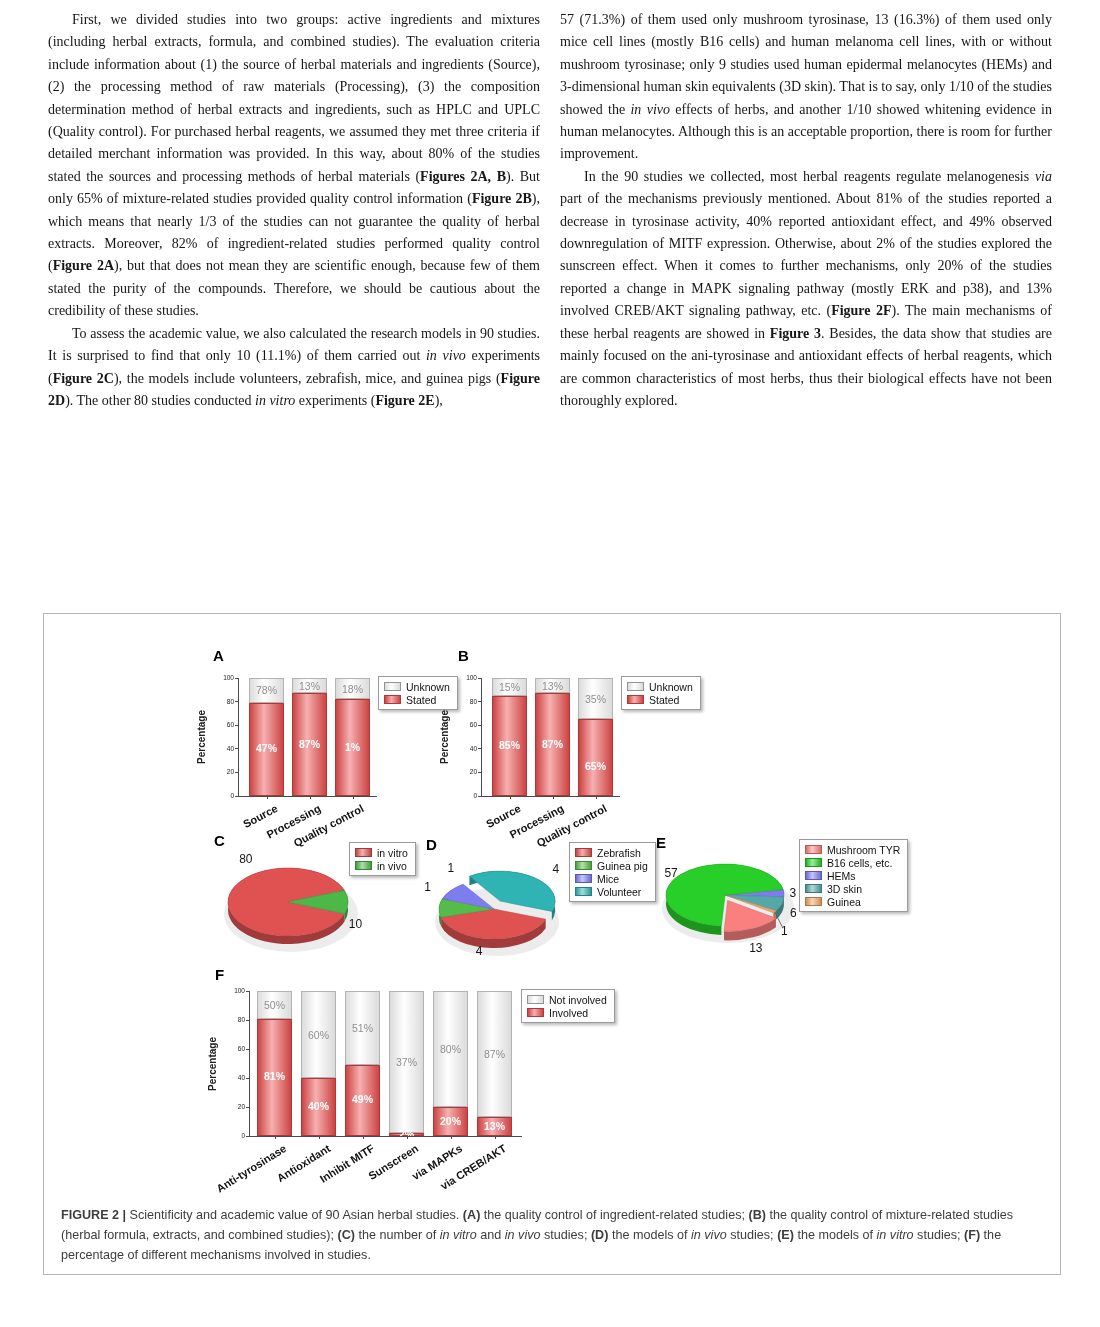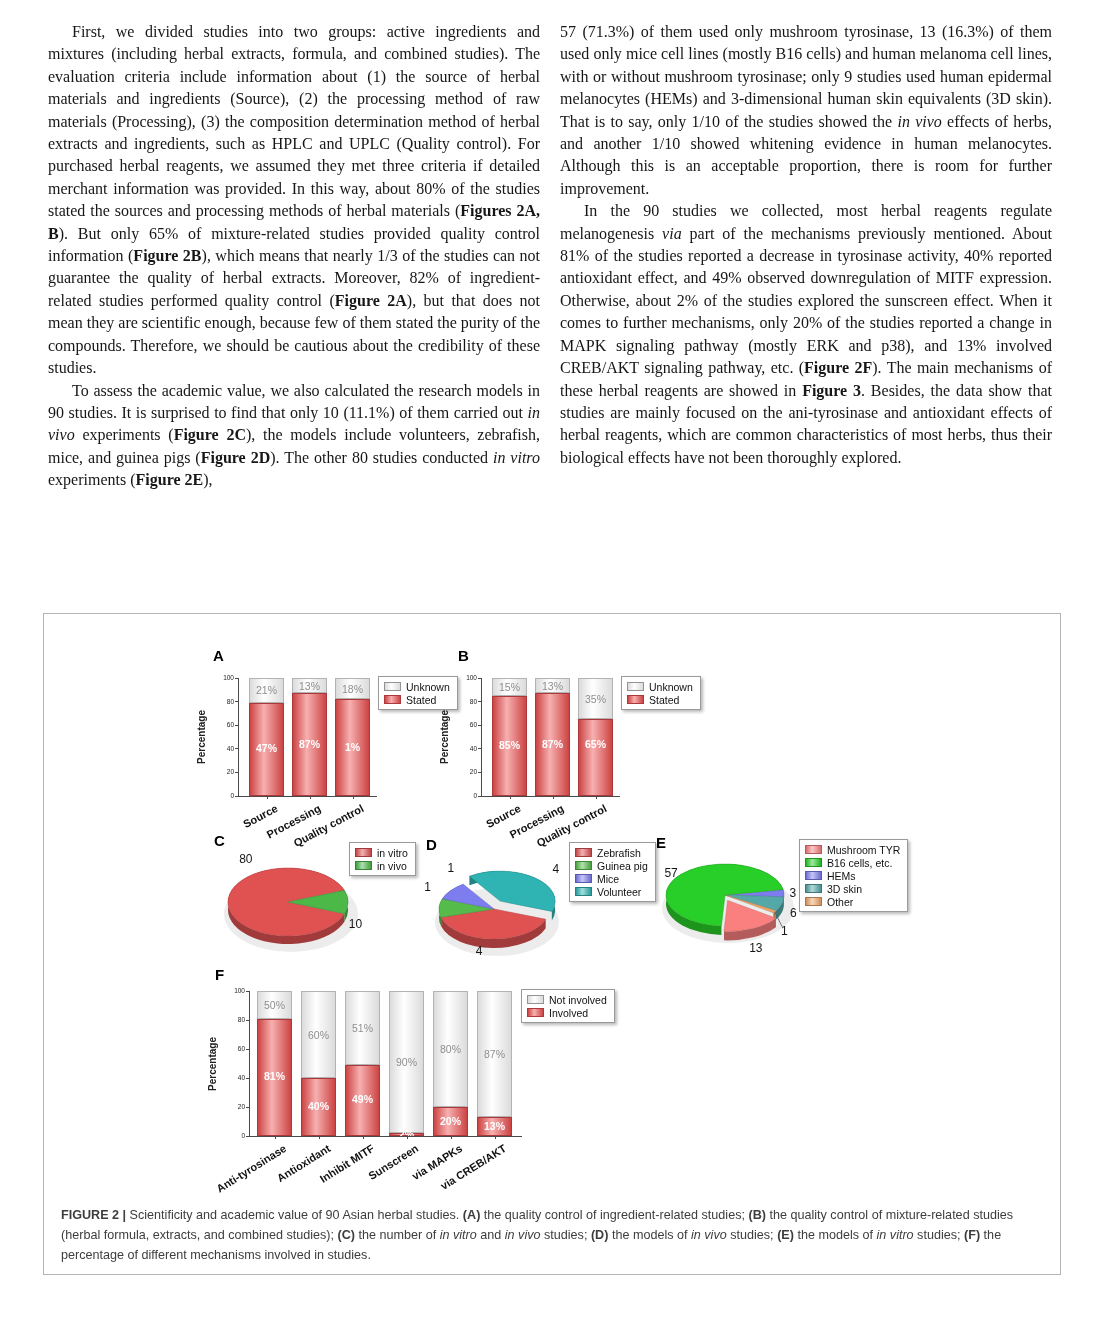--- a/index.html
+++ b/index.html
@@ -1,18 +1,18 @@
 <!DOCTYPE html>
 <html><head>
 <meta charset="utf-8">
 <style>
   html,body{margin:0;padding:0;}
   body{width:1100px;height:1327px;background:#ffffff;position:relative;
        font-family:"Liberation Serif",serif;color:#161616;}
-  .textcol{position:absolute;top:21px;width:492px;font-size:16px;line-height:22.4px;
+  .textcol{position:absolute;top:9px;width:492px;font-size:14px;line-height:22.4px;
            text-align:justify;}
   #col-left{left:48px;} #col-right{left:560px;}
   .para{margin:0;}
   .para.indent{text-indent:24px;}
   .b{font-weight:bold;} .i{font-style:italic;}
 
   .figure-box{position:absolute;left:43px;top:613px;width:1016px;height:660px;
               border:1px solid #b5b5b5;background:#fff;}
   .panel-label{position:absolute;font-family:"Liberation Sans",sans-serif;
                font-weight:bold;font-size:15px;color:#000;}
@@ -76,21 +76,21 @@
         <span class="ymark" style="top: 70.3px;"></span>
         <span class="ytick" style="top: 43.2px;">60</span>
         <span class="ymark" style="top: 46.7px;"></span>
         <span class="ytick" style="top: 19.6px;">80</span>
         <span class="ymark" style="top: 23.1px;"></span>
         <span class="ytick" style="top: -4px;">100</span>
         <span class="ymark" style="top: -0.5px;"></span>
         <div class="bar" style="left: 10px; width: 35px; height: 118px;">
           <div class="seg" style="height: 24.78px; background: linear-gradient(90deg, rgb(219, 219, 219) 0%, rgb(255, 255, 255) 42%, rgb(219, 219, 219) 100%); border: 1px solid rgb(179, 179, 179);"></div>
           <div class="seg" style="height: 93.22px; background: linear-gradient(90deg, rgb(205, 68, 68) 0%, rgb(247, 176, 176) 42%, rgb(205, 68, 68) 100%); border: 1px solid rgb(171, 57, 57);"></div>
-          <span class="blab gray" style="top: 6.39px;">21%</span>
+          <span class="blab gray" style="top: 6.39px;">78%</span>
           <span class="blab white" style="bottom: 41.61px;">47%</span>
         </div>
         <span class="xmark" style="left: 27.5px; top: 118px;"></span>
         <span class="cat" style="left: 35.2px; top: 124px; transform: translateX(-100%) rotate(-28deg);">Source</span>
         <div class="bar" style="left: 53px; width: 35px; height: 118px;">
           <div class="seg" style="height: 15.34px; background: linear-gradient(90deg, rgb(219, 219, 219) 0%, rgb(255, 255, 255) 42%, rgb(219, 219, 219) 100%); border: 1px solid rgb(179, 179, 179);"></div>
           <div class="seg" style="height: 102.66px; background: linear-gradient(90deg, rgb(205, 68, 68) 0%, rgb(247, 176, 176) 42%, rgb(205, 68, 68) 100%); border: 1px solid rgb(171, 57, 57);"></div>
           <span class="blab gray" style="top: 1.67px;">13%</span>
           <span class="blab white" style="bottom: 46.33px;">87%</span>
         </div>
@@ -144,21 +144,21 @@
           <div class="seg" style="height: 102.66px; background: linear-gradient(90deg, rgb(205, 68, 68) 0%, rgb(247, 176, 176) 42%, rgb(205, 68, 68) 100%); border: 1px solid rgb(171, 57, 57);"></div>
           <span class="blab gray" style="top: 1.67px;">13%</span>
           <span class="blab white" style="bottom: 46.33px;">87%</span>
         </div>
         <span class="xmark" style="left: 70.5px; top: 118px;"></span>
         <span class="cat" style="left: 78.2px; top: 124px; transform: translateX(-100%) rotate(-28deg);">Processing</span>
         <div class="bar" style="left: 96px; width: 35px; height: 118px;">
           <div class="seg" style="height: 41.3px; background: linear-gradient(90deg, rgb(219, 219, 219) 0%, rgb(255, 255, 255) 42%, rgb(219, 219, 219) 100%); border: 1px solid rgb(179, 179, 179);"></div>
           <div class="seg" style="height: 76.7px; background: linear-gradient(90deg, rgb(205, 68, 68) 0%, rgb(247, 176, 176) 42%, rgb(205, 68, 68) 100%); border: 1px solid rgb(171, 57, 57);"></div>
           <span class="blab gray" style="top: 14.65px;">35%</span>
-          <span class="blab white" style="bottom: 46px;">65%</span>
+          <span class="blab white" style="bottom: 24px;">65%</span>
         </div>
         <span class="xmark" style="left: 113.5px; top: 118px;"></span>
         <span class="cat" style="left: 121.2px; top: 124px; transform: translateX(-100%) rotate(-28deg);">Quality control</span>
       </div>
       <div class="legend" style="left: 577px; top: 62px;">
         <div class="lrow">
           <span class="lsw" style="background: linear-gradient(90deg, rgb(219, 219, 219) 0%, rgb(255, 255, 255) 42%, rgb(219, 219, 219) 100%); border-color: rgb(147, 147, 147);"></span>
           <span class="ltx">Unknown</span>
         </div>
         <div class="lrow">
@@ -255,21 +255,21 @@
         <div class="lrow">
           <span class="lsw" style="background: linear-gradient(90deg, rgb(108, 108, 206) 0%, rgb(197, 197, 248) 42%, rgb(108, 108, 206) 100%); border-color: rgb(90, 90, 173);"></span>
           <span class="ltx">HEMs</span>
         </div>
         <div class="lrow">
           <span class="lsw" style="background: linear-gradient(90deg, rgb(73, 144, 144) 0%, rgb(179, 216, 216) 42%, rgb(73, 144, 144) 100%); border-color: rgb(61, 121, 121);"></span>
           <span class="ltx">3D skin</span>
         </div>
         <div class="lrow">
           <span class="lsw" style="background: linear-gradient(90deg, rgb(206, 142, 89) 0%, rgb(248, 215, 187) 42%, rgb(206, 142, 89) 100%); border-color: rgb(172, 119, 75);"></span>
-          <span class="ltx">Other</span>
+          <span class="ltx">Guinea</span>
         </div>
       </div>
     </div>
   <div>
       <div class="plot" style="left: 205px; top: 377px; width: 272px; height: 145px;">
         <span class="ylab">Percentage</span>
         <span class="ytick" style="top: 141px;">0</span>
         <span class="ymark" style="top: 144.5px;"></span>
         <span class="ytick" style="top: 112px;">20</span>
         <span class="ymark" style="top: 115.5px;"></span>
@@ -301,21 +301,21 @@
           <div class="seg" style="height: 73.95px; background: linear-gradient(90deg, rgb(219, 219, 219) 0%, rgb(255, 255, 255) 42%, rgb(219, 219, 219) 100%); border: 1px solid rgb(179, 179, 179);"></div>
           <div class="seg" style="height: 71.05px; background: linear-gradient(90deg, rgb(205, 68, 68) 0%, rgb(247, 176, 176) 42%, rgb(205, 68, 68) 100%); border: 1px solid rgb(171, 57, 57);"></div>
           <span class="blab gray" style="top: 30.975px;">51%</span>
           <span class="blab white" style="bottom: 30.525px; text-align: center;">49%</span>
         </div>
         <span class="xmark" style="left: 112.5px; top: 145px;"></span>
         <span class="cat" style="left: 120.2px; top: 151px; transform: translateX(-100%) rotate(-32deg);">Inhibit MITF</span>
         <div class="bar" style="left: 139px; width: 35px; height: 145px;">
           <div class="seg" style="height: 142.1px; background: linear-gradient(90deg, rgb(219, 219, 219) 0%, rgb(255, 255, 255) 42%, rgb(219, 219, 219) 100%); border: 1px solid rgb(179, 179, 179);"></div>
           <div class="seg" style="height: 2.9px; background: linear-gradient(90deg, rgb(205, 68, 68) 0%, rgb(247, 176, 176) 42%, rgb(205, 68, 68) 100%); border: 1px solid rgb(171, 57, 57);"></div>
-          <span class="blab gray" style="top: 65.05px;">90%</span>
+          <span class="blab gray" style="top: 65.05px;">37%</span>
           <span class="blab white" style="bottom: -3.55px;">2%</span>
         </div>
         <span class="xmark" style="left: 156.5px; top: 145px;"></span>
         <span class="cat" style="left: 164.2px; top: 151px; transform: translateX(-100%) rotate(-32deg);">Sunscreen</span>
         <div class="bar" style="left: 183px; width: 35px; height: 145px;">
           <div class="seg" style="height: 116px; background: linear-gradient(90deg, rgb(219, 219, 219) 0%, rgb(255, 255, 255) 42%, rgb(219, 219, 219) 100%); border: 1px solid rgb(179, 179, 179);"></div>
           <div class="seg" style="height: 29px; background: linear-gradient(90deg, rgb(205, 68, 68) 0%, rgb(247, 176, 176) 42%, rgb(205, 68, 68) 100%); border: 1px solid rgb(171, 57, 57);"></div>
           <span class="blab gray" style="top: 52px;">80%</span>
           <span class="blab white" style="bottom: 9.5px;">20%</span>
         </div>

